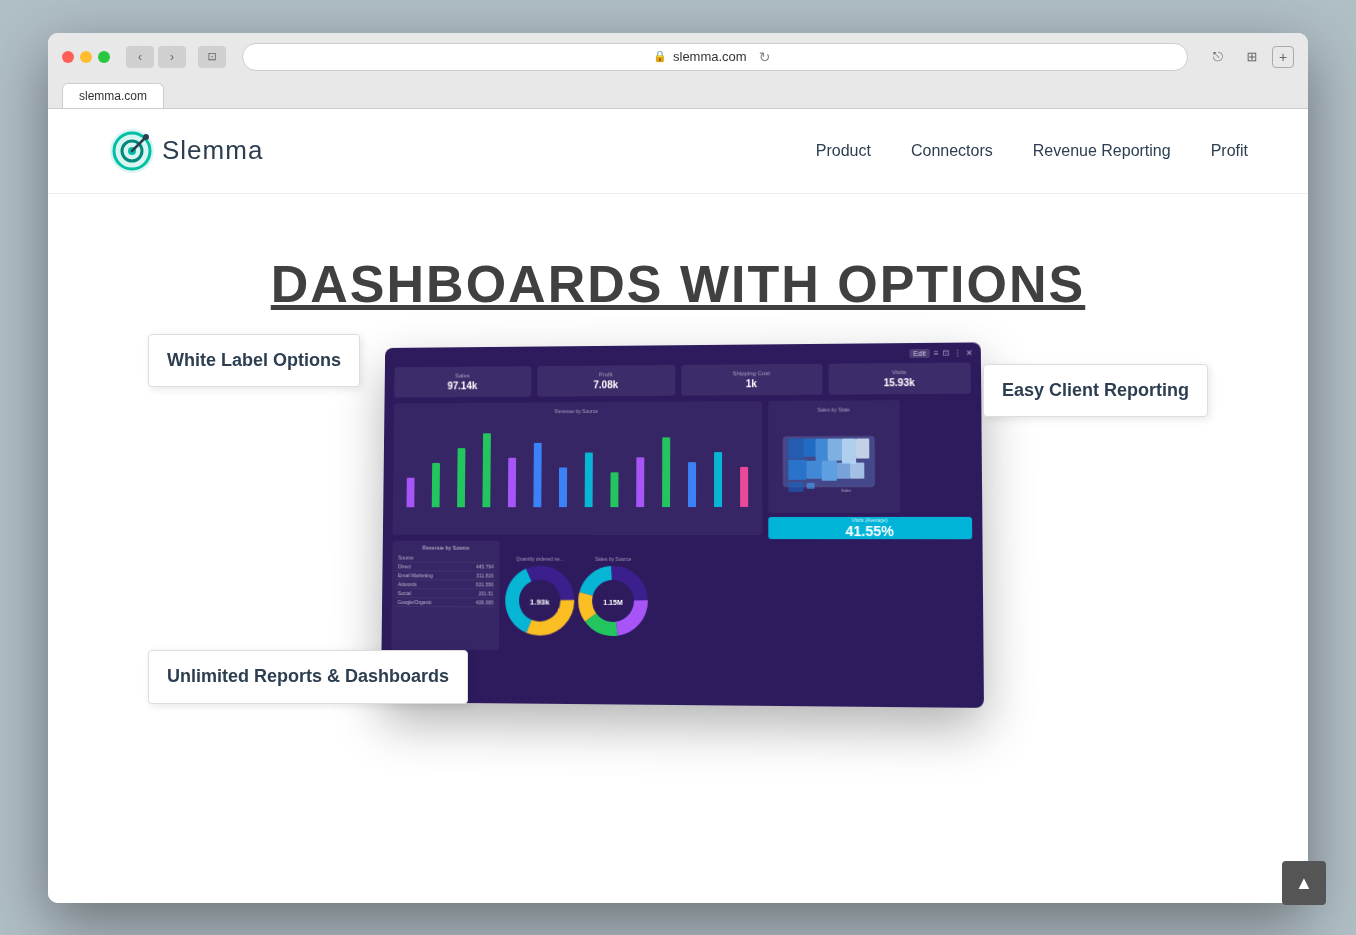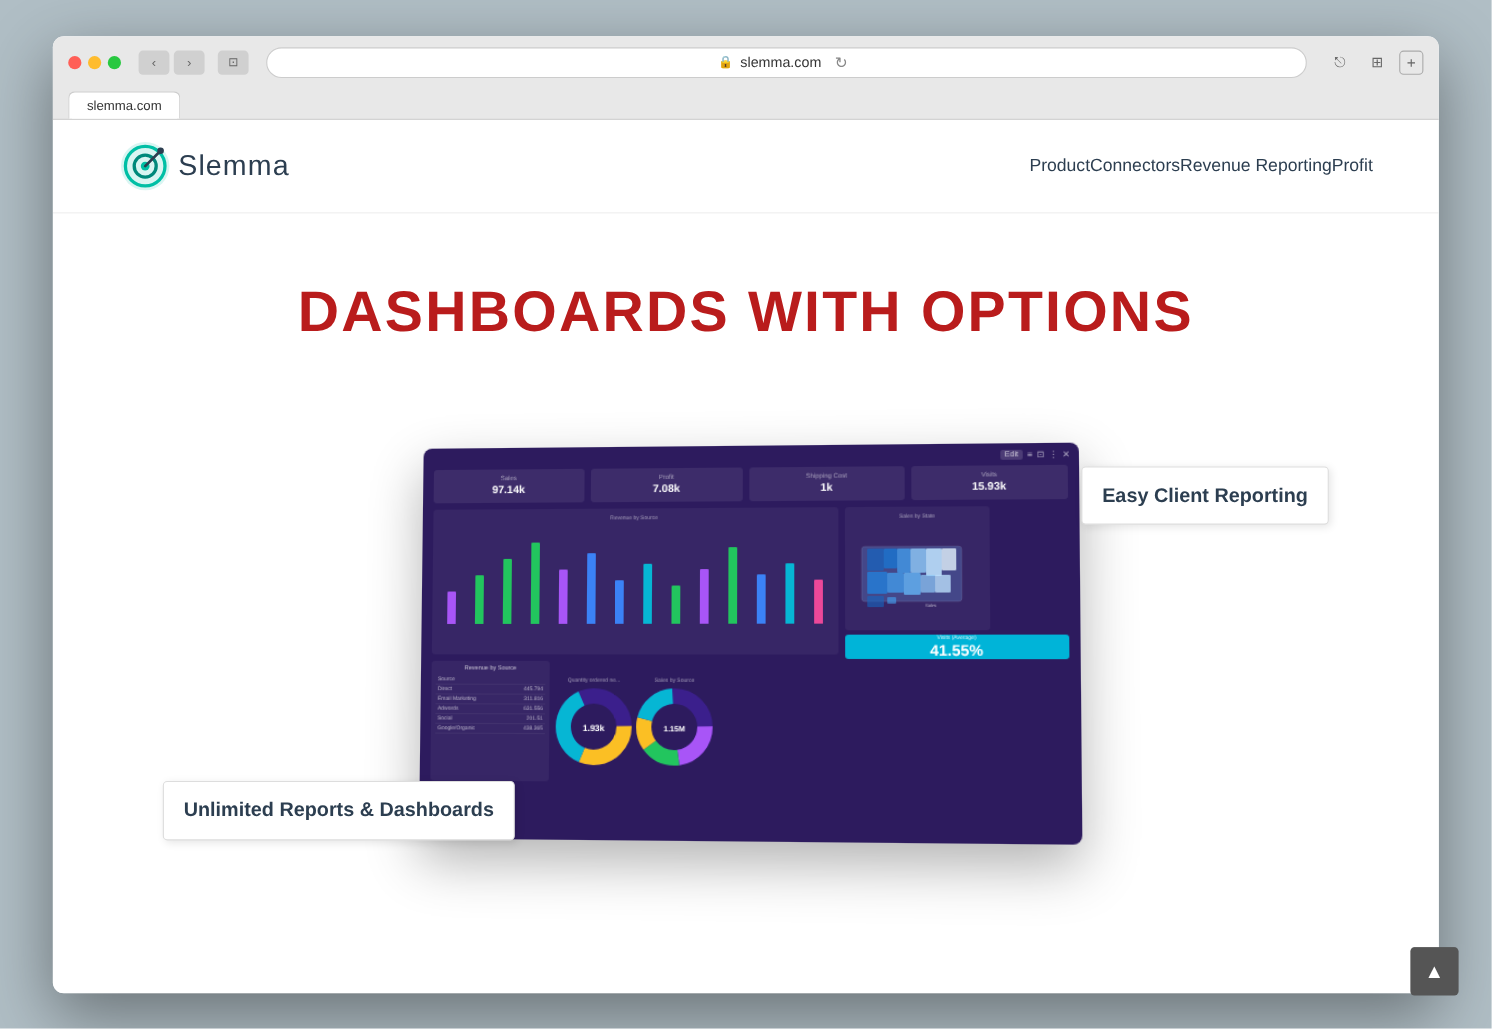--- a/index.html
+++ b/index.html
@@ -144,41 +144,42 @@
       height: 48px;
     }
     .logo-text {
       font-size: 26px;
       font-weight: 400;
       color: #2c3e50;
       letter-spacing: 1px;
     }
     .site-nav {
       display: flex;
+      gap: 40px;
       align-items: center;
     }
     .nav-link {
       font-size: 16px;
       color: #2c3e50;
       text-decoration: none;
       cursor: pointer;
     }
 
     
     .hero-section {
       padding: 60px 80px 80px;
       text-align: center;
     }
     .hero-title {
       font-size: 52px;
       font-weight: 800;
-      color: #b91c1c;
+      color: #404040;
       letter-spacing: 2px;
-      margin-bottom: 60px;
       text-transform: uppercase;
+      text-decoration: underline;
     }
 
     
     .dashboard-area {
       position: relative;
       display: flex;
       align-items: center;
       justify-content: center;
       min-height: 420px;
     }
@@ -461,20 +462,23 @@
           <line x1="275" y1="310" x2="380" y2="290" stroke="#00bfa5" stroke-width="1"></line>
           <circle cx="380" cy="290" r="5" fill="#00bfa5"></circle>
 
           <line x1="835" y1="95" x2="725" y2="95" stroke="#00bfa5" stroke-width="1"></line>
           <circle cx="725" cy="95" r="5" fill="#00bfa5"></circle>
 
           <line x1="835" y1="280" x2="725" y2="280" stroke="#00bfa5" stroke-width="1"></line>
           <circle cx="725" cy="280" r="5" fill="#00bfa5"></circle>
         </svg>
 
+        <div class="callout callout-left-top">
+          <span class="callout-text">White Label Options</span>
+        </div>
 
         <div class="callout callout-left-bottom">
           <span class="callout-text">Unlimited Reports &amp; Dashboards</span>
         </div>
 
         <div class="dashboard-mockup">
 
           <div class="mockup-toolbar">
             <button class="mockup-toolbar-btn">Edit</button>
             <span>≡</span>

